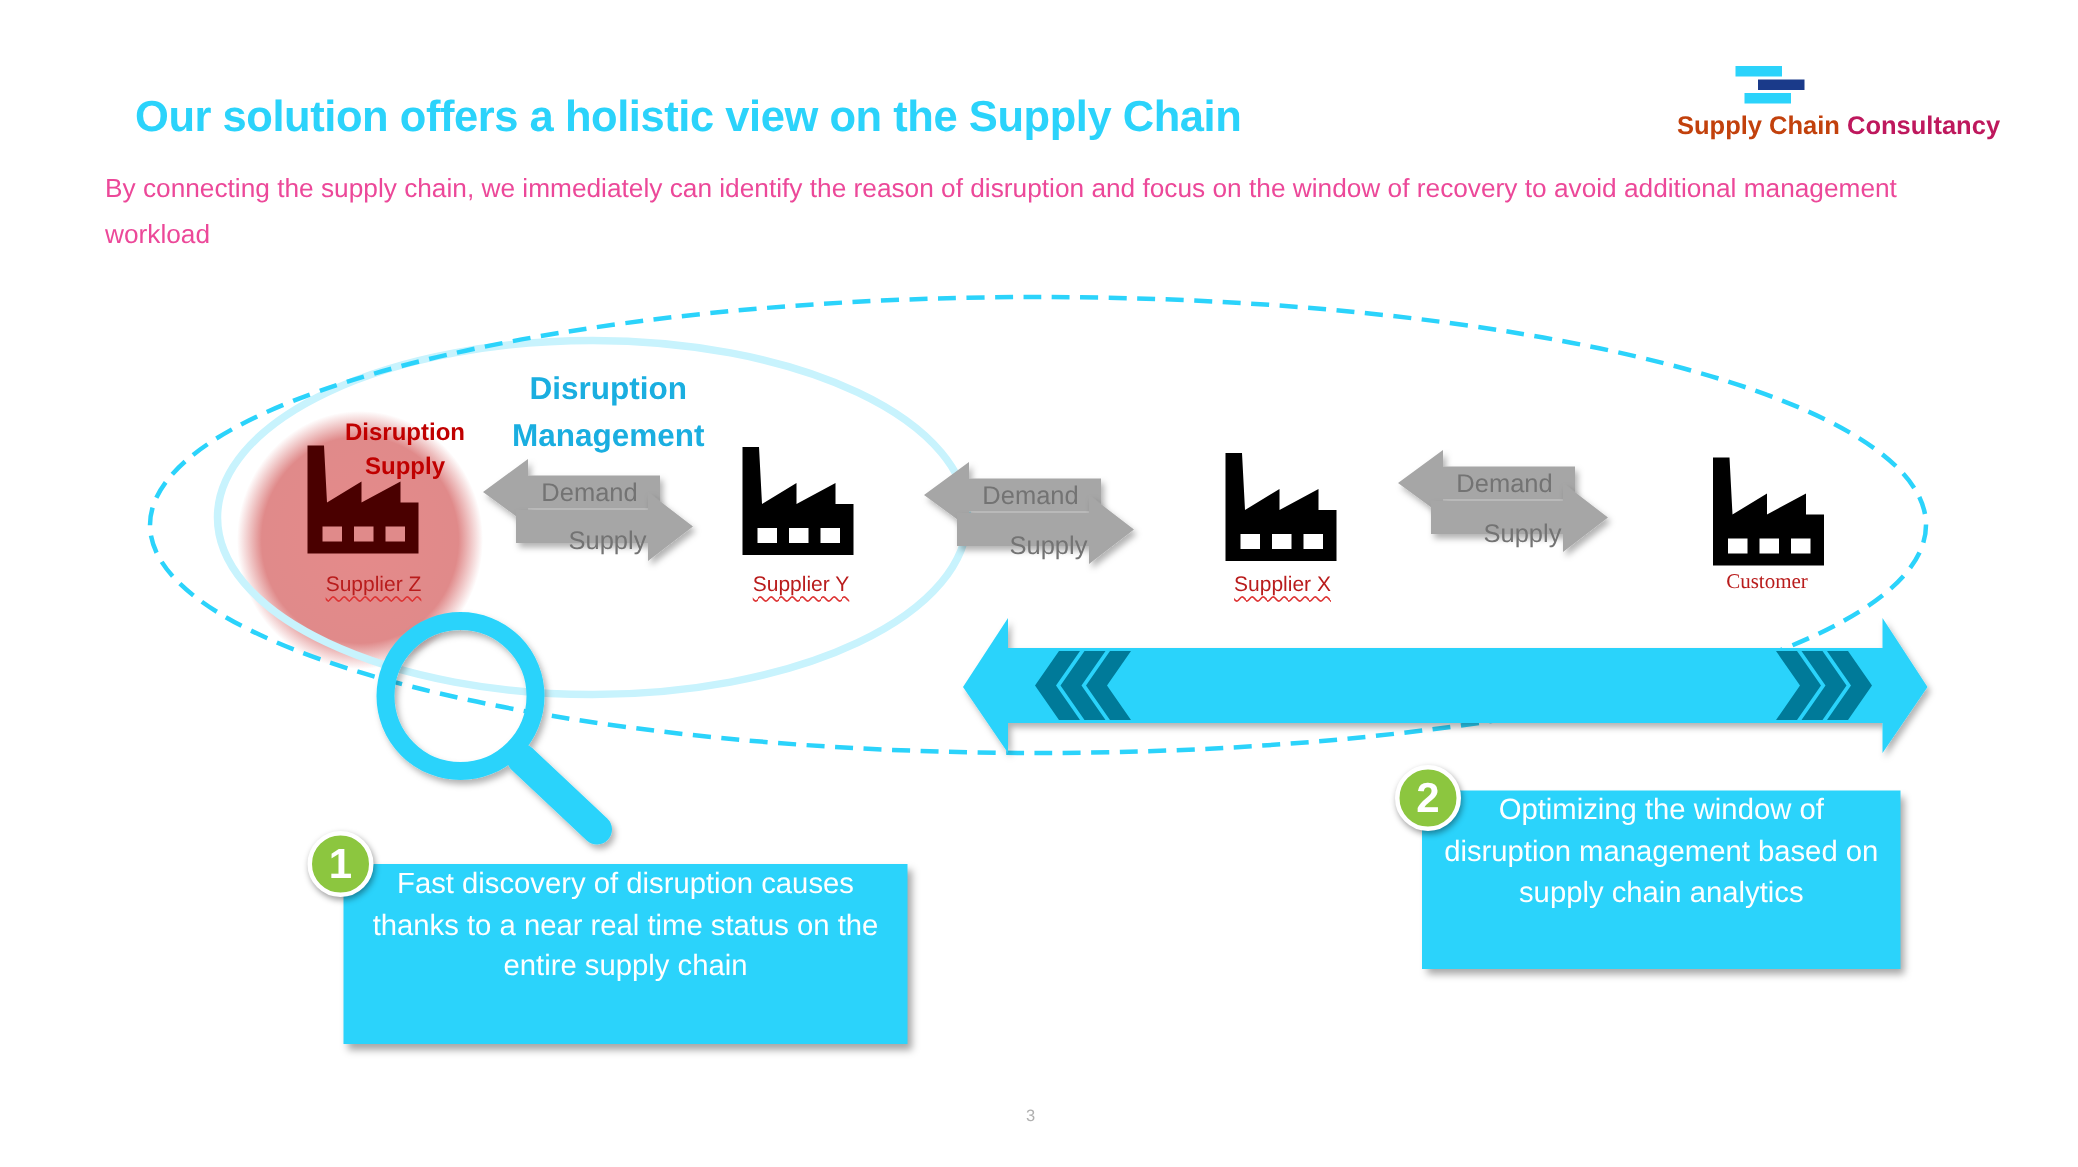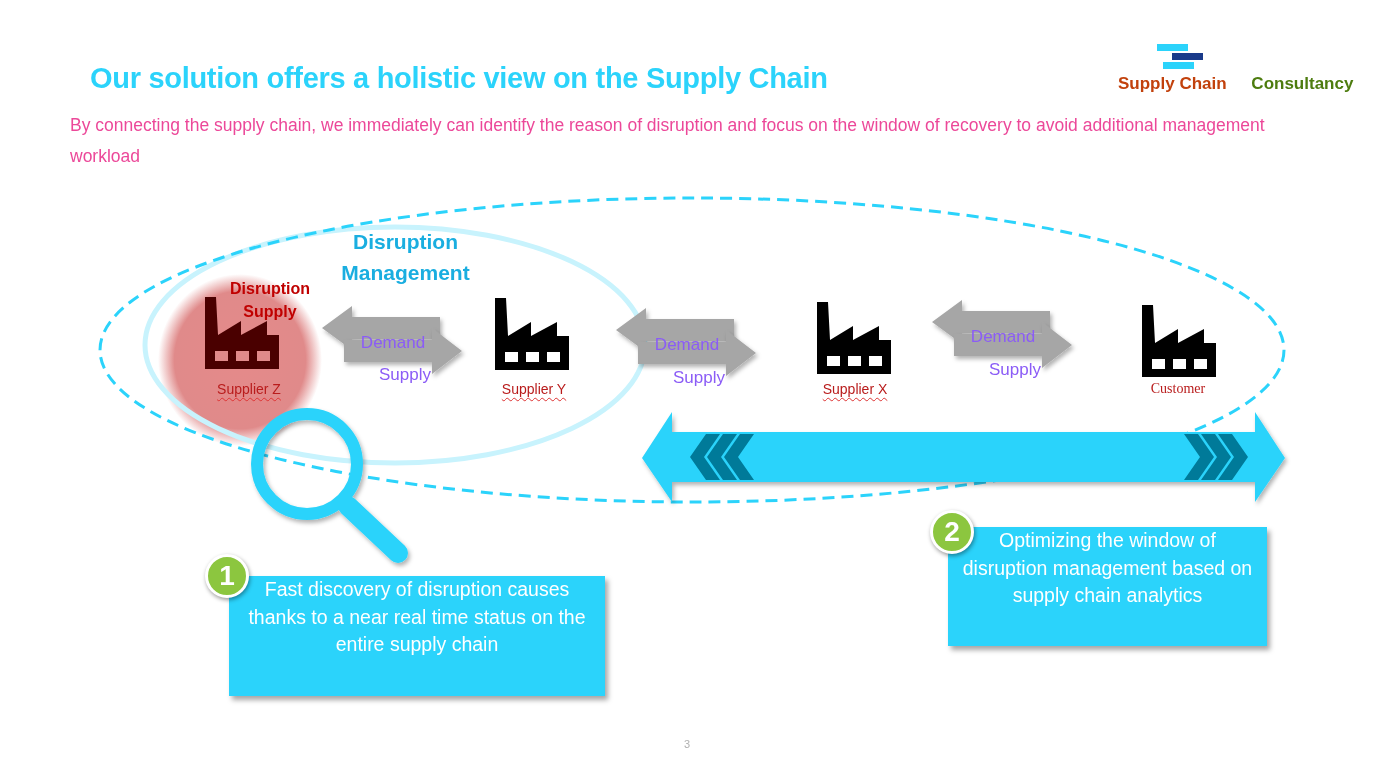--- a/index.html
+++ b/index.html
@@ -2,26 +2,26 @@
 <html><head>
 <meta charset="utf-8">
 <style>
   html, body { margin:0; padding:0; background:#ffffff; }
   body { width:1385px; height:778px; position:relative; overflow:hidden; font-family:"Liberation Sans", sans-serif; }
   .abs { position:absolute; }
   #title { left:70px; top:62px; font-size:29px; font-weight:bold; color:#2bd3fb; letter-spacing:-0.3px; white-space:nowrap;margin-left:20px; }
   #subtitle { left:70px; top:110px; width:1210px; font-size:17.5px; line-height:31px; color:#ec4899; }
   #logo-text { left:1118px; top:74px; font-size:17px; font-weight:bold; white-space:nowrap; }
   #logo-text .dark { color:#c2410c; }
-  #logo-text .light { color:#4d7c0f;margin-left:20px; }
+  #logo-text .light { color:#be185d; }
   svg#diagram { position:absolute; left:0; top:0; }
   .lbl { position:absolute; font-size:14px; color:#b91c1c; text-align:center; white-space:nowrap; text-decoration:underline wavy #d33; text-decoration-thickness:1px; text-underline-offset:3px; }
   .lbl.nouline { text-decoration:none;font-family:Liberation Serif, serif; }
-  .arrowtxt { position:absolute; font-size:17px; color:#8b5cf6; text-align:center; white-space:nowrap;margin-top:14px; }
-  #dm-title { left:333px; top:226px; width:145px; font-size:21px; font-weight:bold; color:#1aaee0; text-align:center; line-height:31px; }
+  .arrowtxt { position:absolute; font-size:17px; color:#737373; text-align:center; white-space:nowrap; }
+  #dm-title { left:333px; top:244px; width:145px; font-size:21px; font-weight:bold; color:#1aaee0; text-align:center; line-height:31px; }
   #dc-title { left:222px; top:277px; width:96px; font-size:16px; font-weight:bold; color:#c00000; text-align:center; line-height:23px; }
   .callout { position:absolute; background:#2bd3fb; color:#ffffff; text-align:center; box-shadow:3px 4px 5px rgba(0,0,0,0.35); display:flex; align-items:flex-start; justify-content:center; }
   #callout1 { left:229px; top:576px; width:376px; height:120px; font-size:19.5px; line-height:27.5px; }
   #callout2 { left:948px; top:527px; width:319px; height:119px; font-size:19.5px; line-height:27.5px; }
   .badge { position:absolute; width:38px; height:38px; border-radius:50%; background:#8cc63f; border:3px solid #ffffff; box-shadow:1px 2px 4px rgba(0,0,0,0.4); color:#fff; font-weight:bold; font-size:28px; display:flex; align-items:center; justify-content:center; }
   #badge1 { left:205px; top:554px; }
   #badge2 { left:930px; top:510px; }
   #page-num { left:684px; top:738px; font-size:11px; color:#b0b0b0; }
 </style>
 </head>

